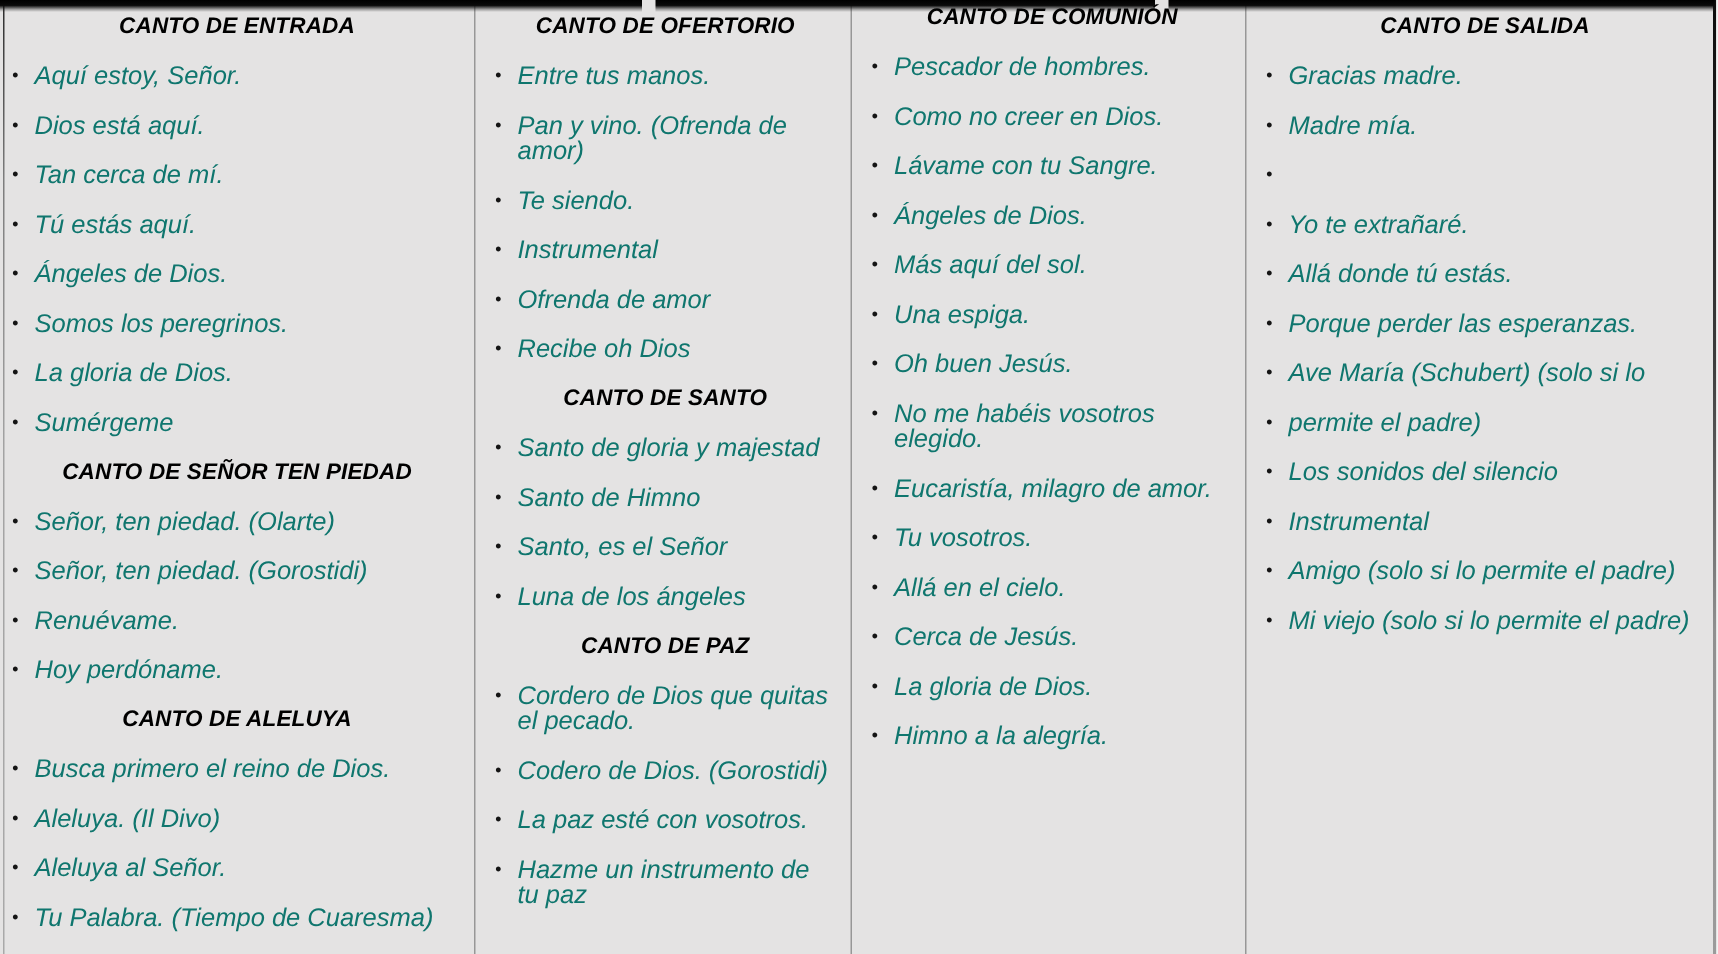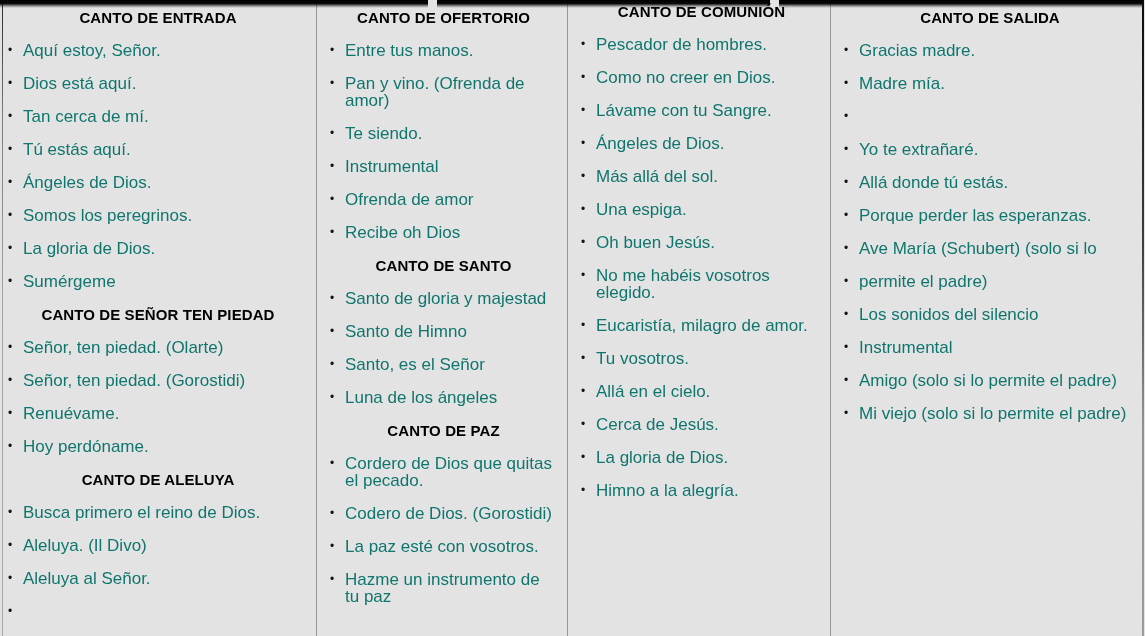--- a/index.html
+++ b/index.html
@@ -13,21 +13,21 @@
   
   .divider { position:absolute; top:0; bottom:0; width:1px; background:#979797; }
   .edge-left  { position:absolute; top:0; bottom:0; left:2px; width:1px;
                 background:linear-gradient(to bottom,#2b2b2b 0px,#7d7d7d 120px,#a3a3a3 300px,#a9a9a9 100%); }
   .edge-right { position:absolute; top:0; bottom:0; left:1142px; width:2px;
                 background:linear-gradient(to bottom,#0c0c0c 0px,#3c3c3c 240px,#8f8f8f 420px,#9b9b9b 100%); }
   
   .topbar { position:absolute; top:0; height:8px;
             background:linear-gradient(to bottom,#000 0%,#0a0a0a 45%,rgba(30,30,30,0.35) 78%,rgba(0,0,0,0) 100%); }
   
-  .col { position:absolute; top:0; bottom:16px; box-sizing:border-box; padding-top:9px; }
+  .col { position:absolute; top:0; bottom:16px; box-sizing:border-box; padding-top:9px;font-style:italic; }
   .col-high { padding-top:3px; }
   .section-title {
     font-size:15px; font-weight:bold; color:#000;
     line-height:17px; padding-bottom:16px; text-align:center;
     letter-spacing:0.1px;
   }
   .row { display:flex; align-items:flex-start; line-height:17px; padding-bottom:16px; }
   .bullet { flex:0 0 15px; font-size:12px; line-height:17px; color:#141414; }
   .song { font-size:17px; color:#0f766e; }
 </style>
@@ -105,20 +105,21 @@
       <div class="row">
         <span class="bullet">•</span>
         <span class="song">Aleluya. (Il Divo)</span>
       </div>
       <div class="row">
         <span class="bullet">•</span>
         <span class="song">Aleluya al Señor.</span>
       </div>
       <div class="row">
         <span class="bullet">•</span>
+        <span class="song">Tu Palabra. (Tiempo de Cuaresma)</span>
       </div>
     </div>
   <div class="col" style="left:317px; width:250px; padding-left:13px; padding-right:10px;">
       <div class="section-title">CANTO DE OFERTORIO</div>
       <div class="row">
         <span class="bullet">•</span>
         <span class="song">Entre tus manos.</span>
       </div>
       <div class="row">
         <span class="bullet">•</span>
@@ -188,21 +189,21 @@
       <div class="row">
         <span class="bullet">•</span>
         <span class="song">Lávame con tu Sangre.</span>
       </div>
       <div class="row">
         <span class="bullet">•</span>
         <span class="song">Ángeles de Dios.</span>
       </div>
       <div class="row">
         <span class="bullet">•</span>
-        <span class="song">Más allá del sol.</span>
+        <span class="song">Más aquí del sol.</span>
       </div>
       <div class="row">
         <span class="bullet">•</span>
         <span class="song">Una espiga.</span>
       </div>
       <div class="row">
         <span class="bullet">•</span>
         <span class="song">Oh buen Jesús.</span>
       </div>
       <div class="row">

